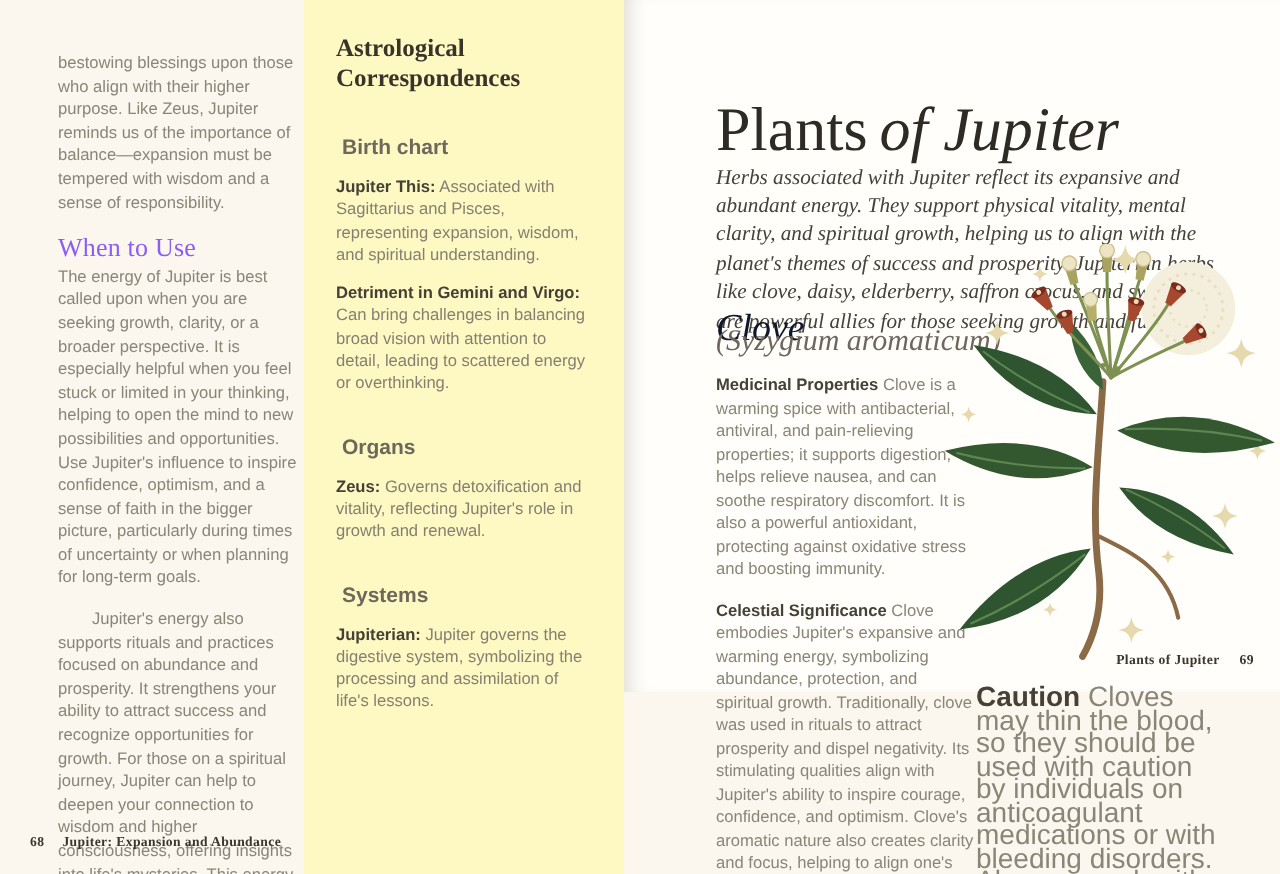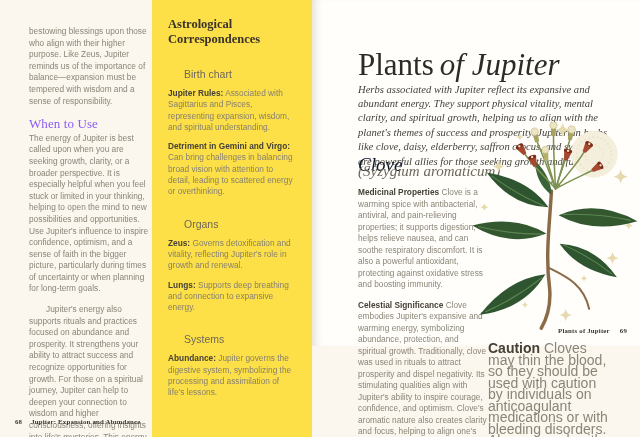--- a/index.html
+++ b/index.html
@@ -7,26 +7,26 @@
   .spread{position:relative;width:640px;height:437px;overflow:hidden;padding-left:44px;}
 
   
   .page-left{position:absolute;left:0;top:0;width:312px;height:437px;background:#fbf7ee;}
   .left-text{position:absolute;left:29px;top:26px;width:123px;color:#8b8578;font-size:8.3px;line-height:11.6px;}
   .left-text p{margin:0 0 9px 0;}
   .left-text p.indent{text-indent:17px;margin-bottom:0;}
   h2.sec{font-family:"Liberation Serif",serif;font-weight:400;font-size:13px;color:#8b5cf6;margin:11px 0 3px 0;letter-spacing:.1px;}
 
   
-  .sidebar{position:absolute;left:152px;top:0;width:160px;height:437px;background:#fde047;box-sizing:border-box;padding:9px 15px 0 16px;}
+  .sidebar{position:absolute;left:152px;top:0;width:160px;height:437px;background:#fef9c3;box-sizing:border-box;padding:9px 15px 0 16px;}
   .sidebar hr{border:0;margin:0;}
   .rule-dark{border-top:1.4px solid #8a7a60;}
   .rule-light{border-top:1px solid #d6c8aa;}
   .sidebar h3{font-family:"Liberation Serif",serif;font-weight:600;font-size:12.5px;line-height:14.5px;color:#39332a;margin:8px 0 10px 0;}
-  .sidebar h4{font-weight:400;font-size:10.5px;color:#6e675b;margin:12px 0 8px 16px;}
+  .sidebar h4{font-weight:700;font-size:10.5px;color:#6e675b;margin:12px 0 8px 3px;}
   .sidebar .item{font-size:8.3px;line-height:11.3px;color:#867f71;margin:0 0 8px 0;}
   .sidebar .item strong{color:#454035;font-weight:700;}
   .sb-sec{margin-bottom:4px;}
 
   
   .page-right{position:absolute;left:312px;top:0;width:328px;height:346px;background:#fffefb;box-shadow:inset 9px 0 10px -7px rgba(90,70,40,.20);}
   .title{position:absolute;left:46px;top:26px;font-family:"Liberation Serif",serif;font-size:31px;color:#2e2b25;font-weight:500;white-space:nowrap;}
   .title .it{font-style:italic;font-weight:400;margin-left:6px;}
   .intro{position:absolute;left:46px;top:72px;width:260px;font-family:"Liberation Serif",serif;font-style:italic;font-size:10.6px;line-height:14.4px;color:#45423a;}
   .plant-name{position:absolute;left:46px;top:138px;font-family:"Liberation Serif",serif;font-size:19px;color:#0f172a;font-weight:500;font-style:italic;}
@@ -58,33 +58,32 @@
       <p>The energy of Jupiter is best called upon when you are seeking growth, clarity, or a broader perspective. It is especially helpful when you feel stuck or limited in your thinking, helping to open the mind to new possibilities and opportunities. Use Jupiter's influence to inspire confidence, optimism, and a sense of faith in the bigger picture, particularly during times of uncertainty or when planning for long-term goals.</p>
       <p class="indent">Jupiter's energy also supports rituals and practices focused on abundance and prosperity. It strengthens your ability to attract success and recognize opportunities for growth. For those on a spiritual journey, Jupiter can help to deepen your connection to wisdom and higher consciousness, offering insights into life's mysteries. This energy is also helpful when working to expand your horizons, whether through travel, education, or personal growth.</p>
     </div>
 
     <aside class="sidebar">
       <hr class="rule-dark">
       <h3>Astrological Correspondences</h3>
       <hr class="rule-light">
       <div class="sb-sec">
         <h4>Birth chart</h4>
-        <p class="item"><strong>Jupiter Rules:</strong> <span>Associated with Sagittarius and Pisces, representing expansion, wisdom, and spiritual understanding.</span></p>
+        <p class="item"><strong>Jupiter This:</strong> <span>Associated with Sagittarius and Pisces, representing expansion, wisdom, and spiritual understanding.</span></p>
         <p class="item"><strong>Detriment in Gemini and Virgo:</strong> <span>Can bring challenges in balancing broad vision with attention to detail, leading to scattered energy or overthinking.</span></p>
       </div>
       <hr class="rule-light">
       <div class="sb-sec">
         <h4>Organs</h4>
         <p class="item"><strong>Zeus:</strong> <span>Governs detoxification and vitality, reflecting Jupiter's role in growth and renewal.</span></p>
-        <p class="item"><strong>Lungs:</strong> <span>Supports deep breathing and connection to expansive energy.</span></p>
       </div>
       <hr class="rule-light">
       <div class="sb-sec">
         <h4>Systems</h4>
-        <p class="item"><strong>Abundance:</strong> <span>Jupiter governs the digestive system, symbolizing the processing and assimilation of life's lessons.</span></p>
+        <p class="item"><strong>Jupiterian:</strong> <span>Jupiter governs the digestive system, symbolizing the processing and assimilation of life's lessons.</span></p>
 
       </div>
     </aside>
 
     <div class="footer footer-left">
       <span>68</span><span class="ftext">Jupiter: Expansion and Abundance</span>
     </div>
   </section>
 
   <section class="page-right">

